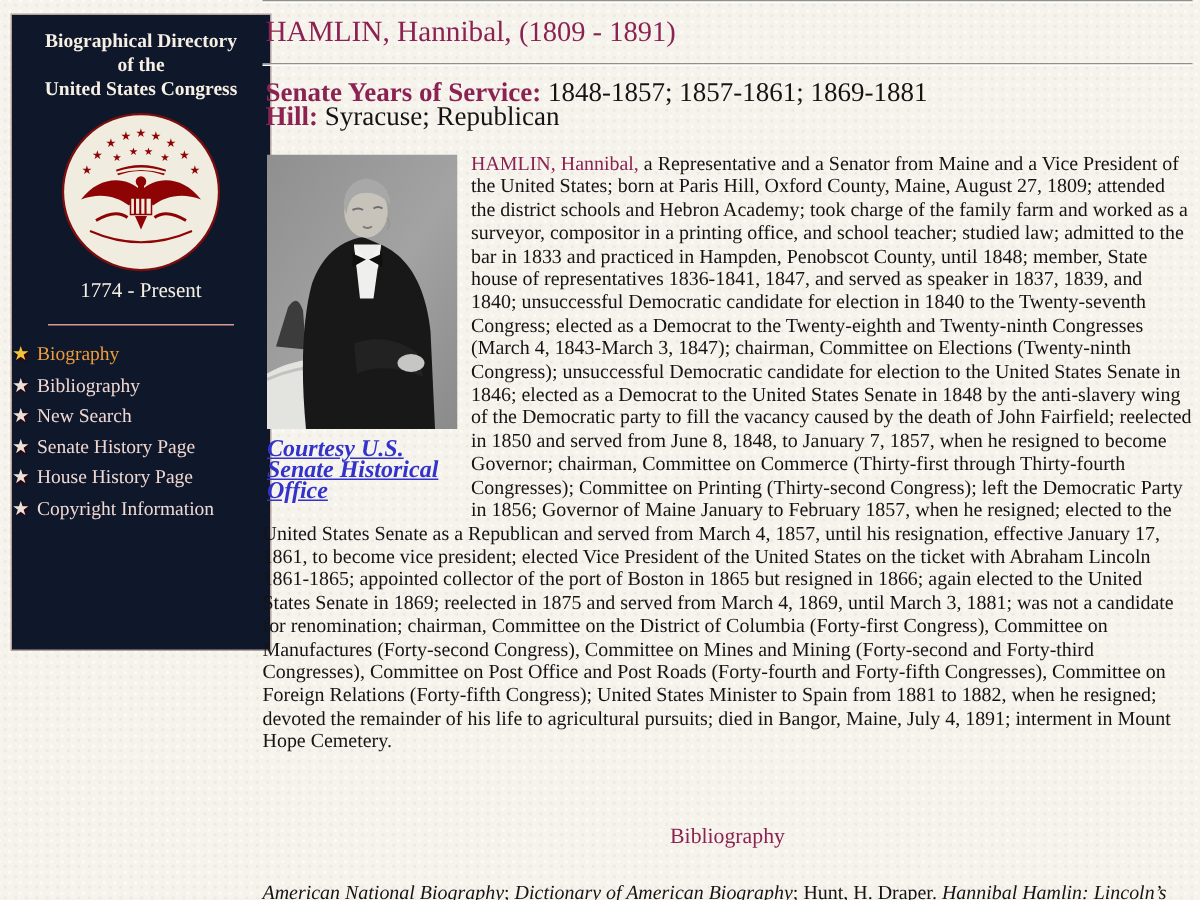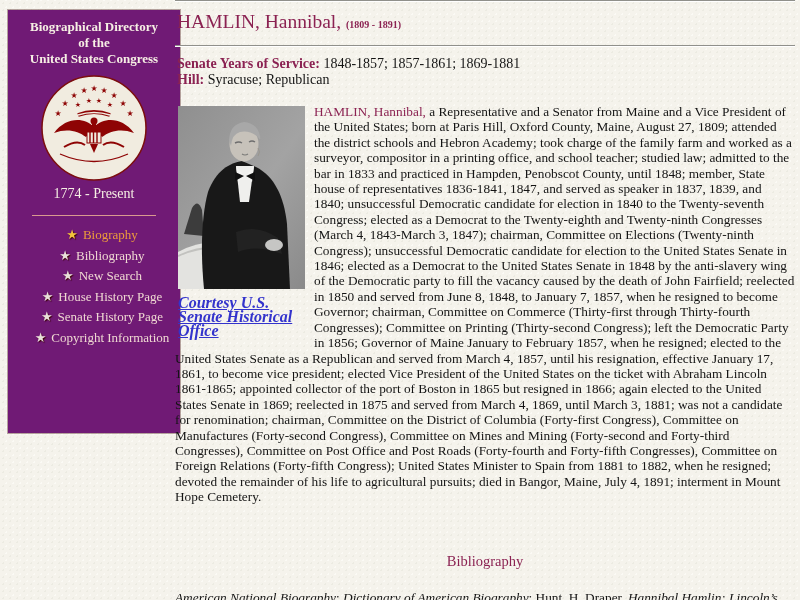--- a/index.html
+++ b/index.html
@@ -8,39 +8,39 @@
     font-family:"Liberation Serif", serif;
     background-color:#f5f3ec;
     background-image:radial-gradient(#ecebe2 1px, transparent 1px),
                      radial-gradient(#fbfaf5 1px, transparent 1px);
     background-size:7px 7px;
     background-position:0 0,3px 4px;
   }
   
   .sidebar{
     position:absolute;left:8px;top:10px;width:172px;height:423px;
-    background:#701a75;color:#F6EFE4;text-align:center;box-sizing:border-box;
+    background:#0f172a;color:#F6EFE4;text-align:center;box-sizing:border-box;
     padding-top:9px;box-shadow:0 0 0 1px rgba(60,10,10,.35);
   }
   .sidebar-title{font-size:13px;font-weight:bold;line-height:16px;white-space:pre-line;}
   .seal{margin:7px auto 0;width:108px;height:108px;}
   .years{font-size:14px;}
   .sidebar-hr{border:none;border-top:1px solid #d99a8f;width:72%;margin:13px auto 9px;}
-  .nav{text-align:center;padding-left:16px;}
+  .nav{text-align:left;padding-left:0;}
   .nav-item{display:block;font-size:13px;line-height:20.5px;color:#EFD8D2;text-decoration:none;white-space:nowrap;}
   .nav-item .star{font-size:13px;margin-right:5px;color:#E9E0DA;text-shadow:1px 1px 1px #3a0000;}
   .nav-item.active{color:#ED9C3B;}
   .nav-item.active .star{color:#F2C33C;}
   
   main{position:absolute;left:175px;top:0;width:620px;}
   hr.rule{border:none;border-top:1px solid #90908b;border-bottom:1px solid #ffffff;height:0;margin:0;}
   .rule-top{margin-top:13px;}
   h1{color:#8B2252;font-size:19.5px;font-weight:normal;margin:9px 0 9px 2px;line-height:22px;}
-  h1 .dates{font-size:10px;font-weight:bold;}
-  .service{font-size:14px;line-height:16px;margin:9px 0 0 2px;color:#141414;}
+  h1 .dates{font-size:19px;}
+  .service{font-size:18px;line-height:16px;margin:9px 0 0 2px;color:#141414;}
   .label{color:#8B2252;font-weight:bold;}
   .bio{margin-top:16px;font-size:13.3px;line-height:15.4px;color:#141414;}
   .photo-block{float:left;width:127px;margin:2px 9px 4px 3px;}
   .photo{display:block;width:127px;height:183px;}
   .caption{display:block;margin-top:7px;font-size:16px;line-height:14px;
            font-style:italic;font-weight:bold;color:#3333CC;text-decoration:underline;}
   .bio-lead{color:#8B2252;}
   .bib-title{clear:both;color:#8B2252;font-size:14.5px;font-weight:normal;text-align:center;margin:48px 0 19px;}
   .bib{font-size:13.3px;line-height:17px;margin:0;color:#141414;}
   .it{font-style:italic;}
@@ -87,22 +87,22 @@
     </g>
   </svg>
 
   <div class="years">1774 - Present</div>
   <hr class="sidebar-hr">
 
   <nav class="nav">
     <a class="nav-item active" href="#"><span class="star">★</span><span>Biography</span></a>
     <a class="nav-item" href="#"><span class="star">★</span><span>Bibliography</span></a>
     <a class="nav-item" href="#"><span class="star">★</span><span>New Search</span></a>
+    <a class="nav-item" href="#"><span class="star">★</span><span>Senate History Page</span></a>
     <a class="nav-item" href="#"><span class="star">★</span><span>House History Page</span></a>
-    <a class="nav-item" href="#"><span class="star">★</span><span>Senate History Page</span></a>
     <a class="nav-item" href="#"><span class="star">★</span><span>Copyright Information</span></a>
   </nav>
 </aside>
 
 <main>
   <hr class="rule rule-top">
   <h1><span>HAMLIN, Hannibal,</span> <span class="dates">(1809 - 1891)</span></h1>
   <hr class="rule">
 
   <p class="service">

